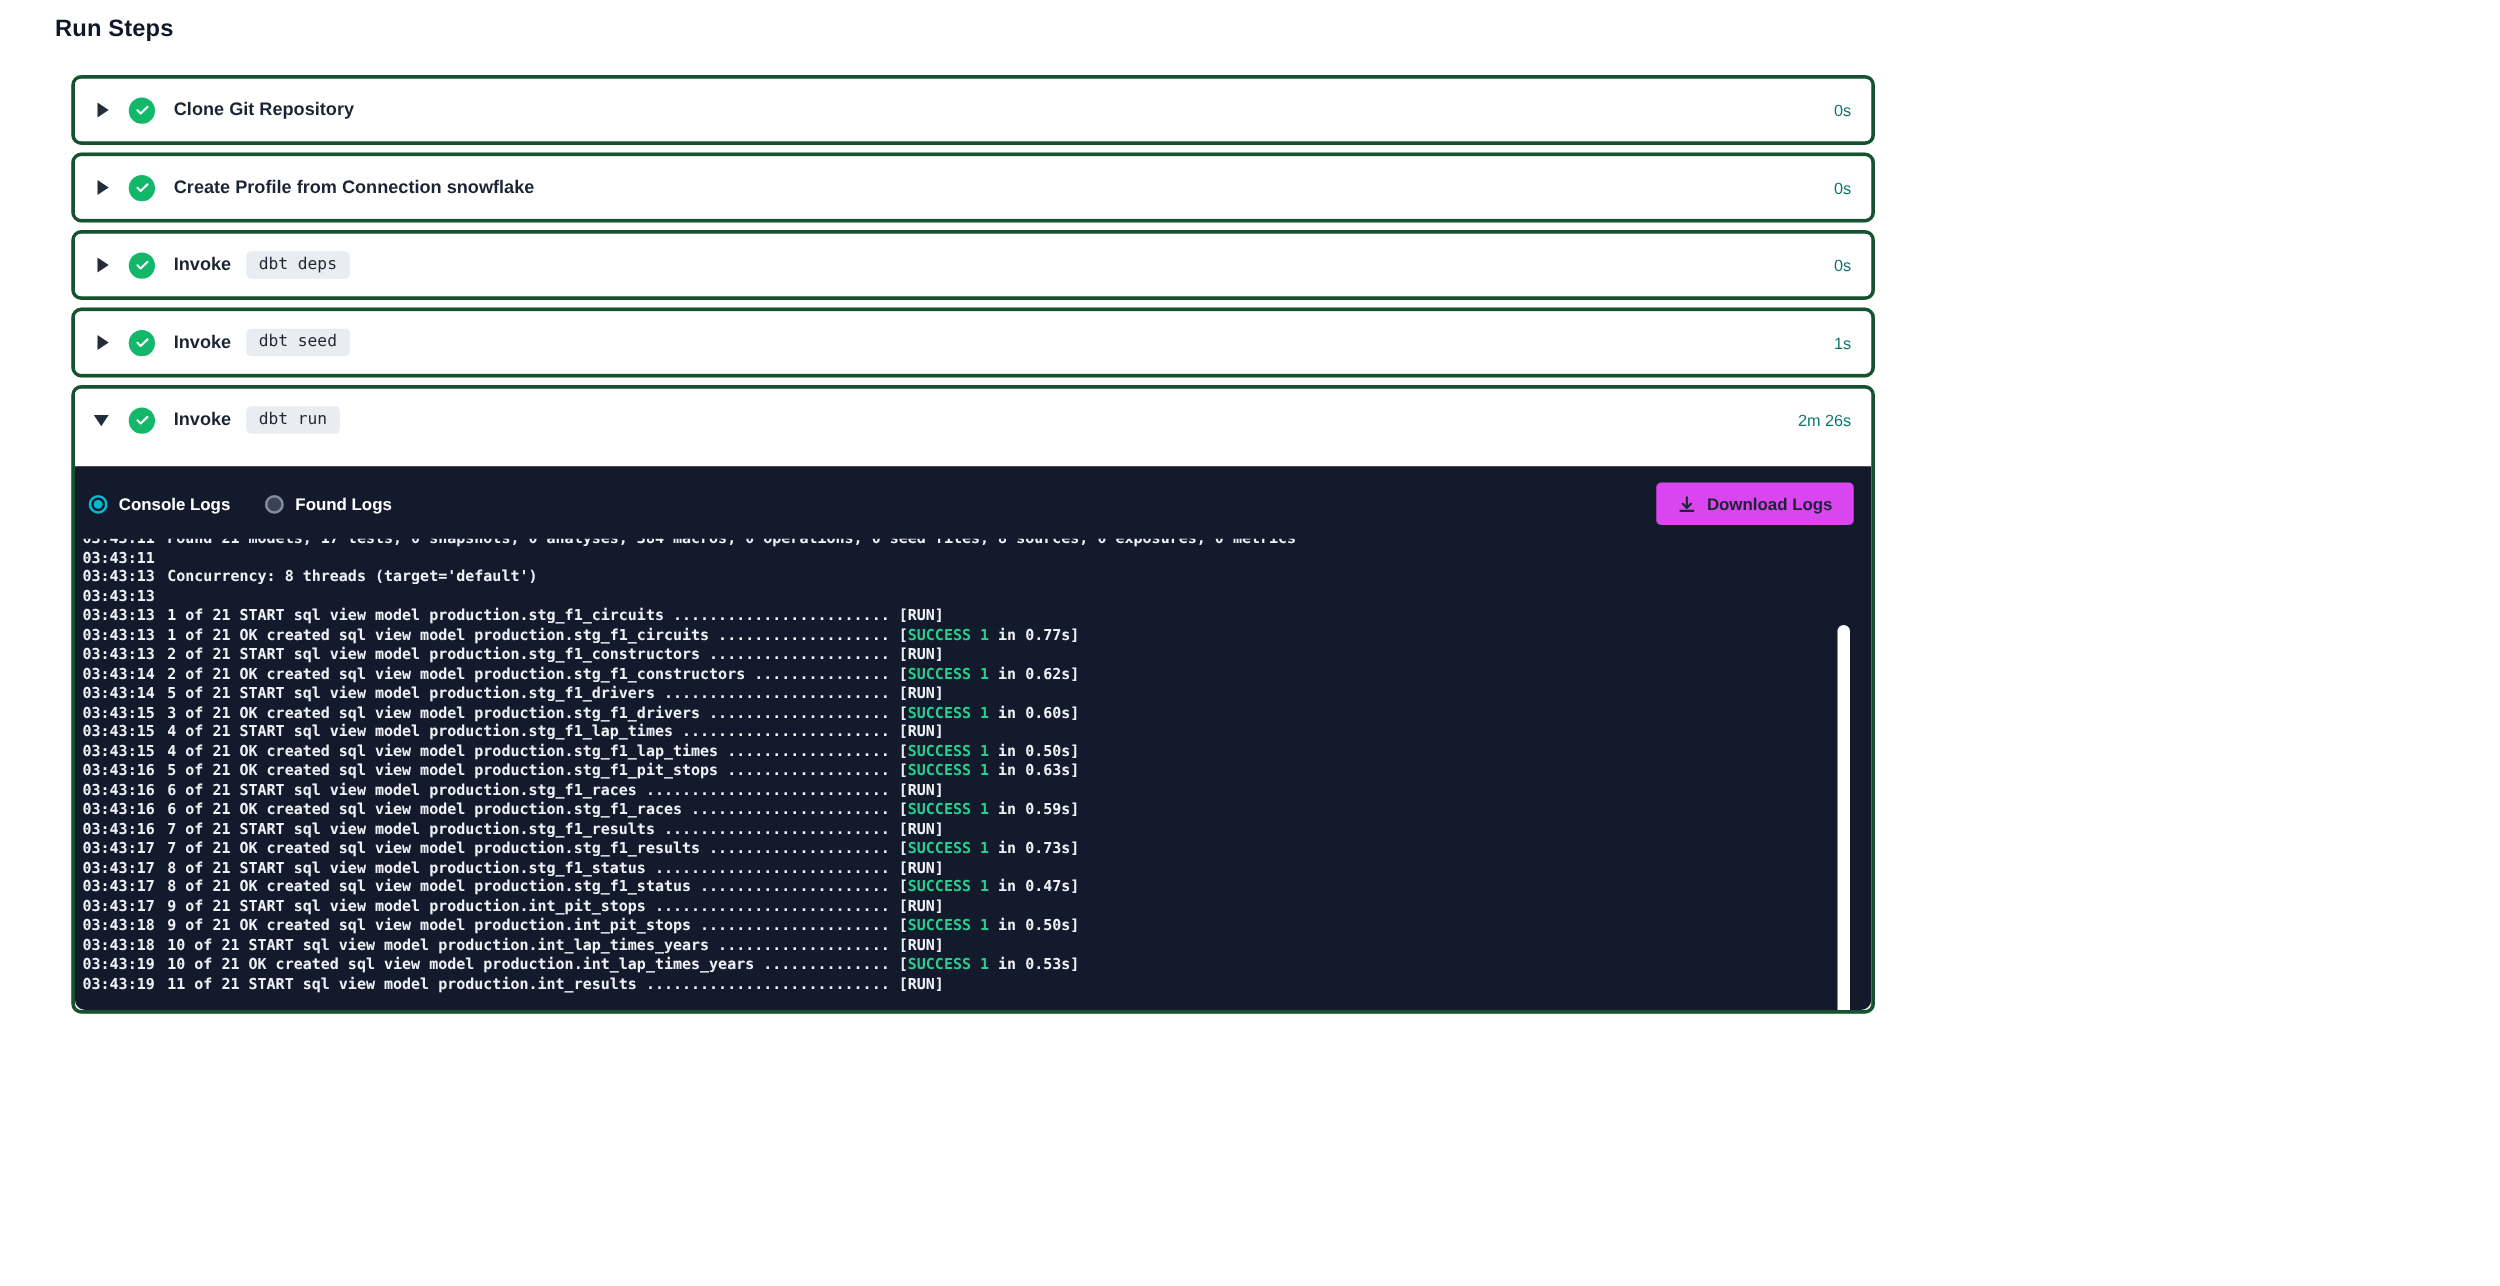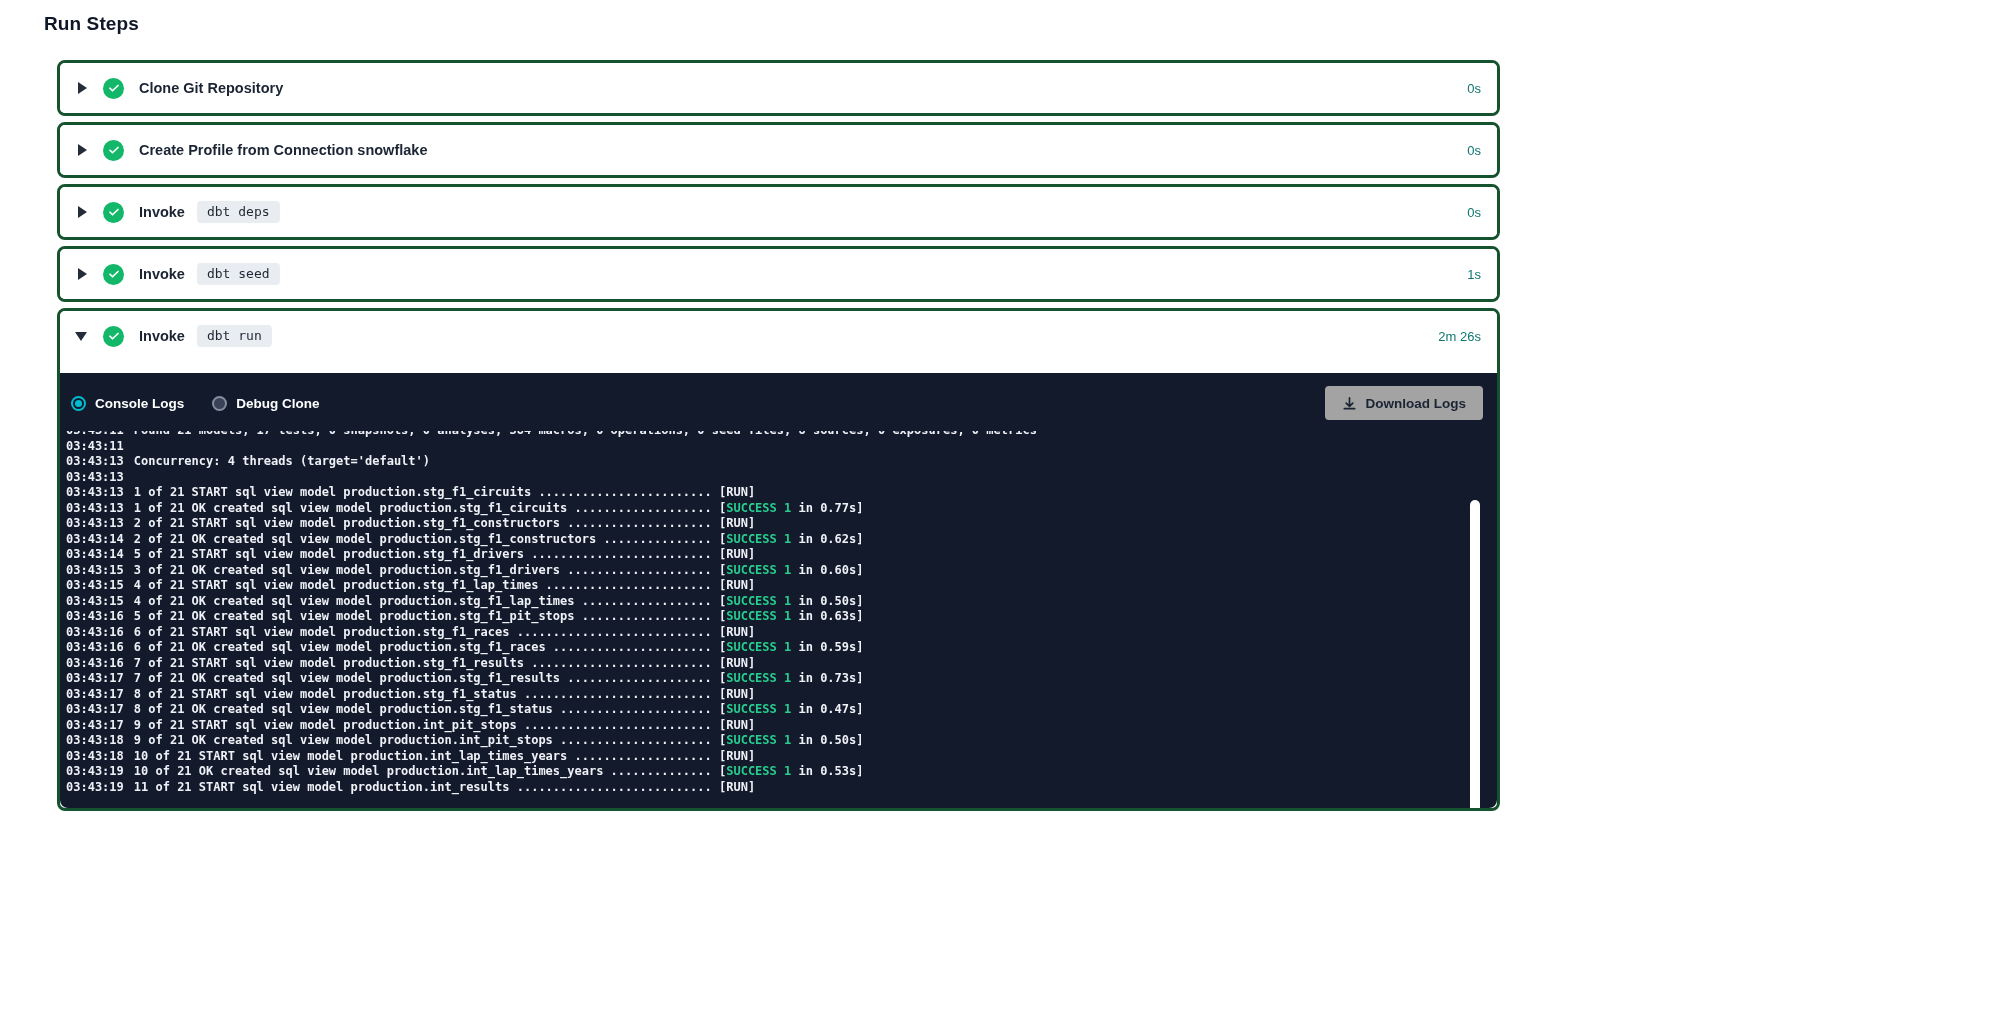--- a/index.html
+++ b/index.html
@@ -25,21 +25,21 @@
   .step-duration { margin-left:auto; color:#0f766e; font-size:13px; }
 
   .console { background:#131a2c; position:relative; border-radius:0 0 8px 8px; }
   .console-toolbar { display:flex; align-items:center; padding:13px 14px 11px 11px; height:58px;margin-top:12px; }
   .radio-option { display:flex; align-items:center; margin-right:28px; cursor:pointer; }
   .radio { width:15px; height:15px; border-radius:50%; margin-right:9px; position:relative; flex:none; }
   .radio.selected { border:2px solid #00bcd0; }
   .radio.selected::after { content:""; position:absolute; inset:2px; border-radius:50%; background:#00bcd0; }
   .radio.unselected { border:2px solid #848ea1; background:#3a4257; }
   .radio-label { color:#ffffff; font-size:13.5px; font-weight:700; }
-  .download-btn { margin-left:auto; background:#a3a3a3; color:#1a2433; border:none; border-radius:4px; height:34px; padding:0 17px; font-size:13.5px; font-weight:700; display:flex; align-items:center; gap:9px; cursor:pointer; font-family:"Liberation Sans", sans-serif; }
+  .download-btn { margin-left:auto; background:#d946ef; color:#1a2433; border:none; border-radius:4px; height:34px; padding:0 17px; font-size:13.5px; font-weight:700; display:flex; align-items:center; gap:9px; cursor:pointer; font-family:"Liberation Sans", sans-serif; }
 
   .log-area { font-family:"DejaVu Sans Mono", monospace; font-size:12px; line-height:15.5px; font-weight:700; color:#eef1f6; padding:0 36px 13px 6px; overflow:hidden; }
   .log-line { white-space:pre; }
   .log-line.clipped { margin-top:-8px; }
   .log-time { margin-right:10px; }
   .log-success { color:#27ce8e; }
 
   .scrollbar-thumb { position:absolute; right:17px; top:127px; width:10px; height:323px; background:#ffffff; border-radius:5px; }
 </style>
 </head>
@@ -128,34 +128,34 @@
       </div>
 
       <div class="console">
         <div class="console-toolbar">
           <span class="radio-option">
             <span class="radio selected"></span>
             <span class="radio-label">Console Logs</span>
           </span>
           <span class="radio-option">
             <span class="radio unselected"></span>
-            <span class="radio-label">Debug Clone</span>
+            <span class="radio-label">Found Logs</span>
           </span>
           <button class="download-btn">
             <svg width="15" height="15" viewBox="0 0 16 16">
                 <path d="M8 2v8M4.5 7.5L8 11l3.5-3.5M2.5 13.5h11" stroke="#1a2433" stroke-width="1.8" fill="none" stroke-linecap="round" stroke-linejoin="round"></path>
               </svg>
             <span>Download Logs</span>
           </button>
         </div>
 
         <div class="log-area" id="log-lines">
             <div class="log-line clipped"><span class="log-time">03:43:11</span><span class="log-msg">Found 21 models, 17 tests, 0 snapshots, 0 analyses, 384 macros, 0 operations, 0 seed files, 8 sources, 0 exposures, 0 metrics</span></div>
             <div class="log-line"><span class="log-time">03:43:11</span><span class="log-msg"></span></div>
-            <div class="log-line"><span class="log-time">03:43:13</span><span class="log-msg">Concurrency: 4 threads (target='default')</span></div>
+            <div class="log-line"><span class="log-time">03:43:13</span><span class="log-msg">Concurrency: 8 threads (target='default')</span></div>
             <div class="log-line"><span class="log-time">03:43:13</span><span class="log-msg"></span></div>
             <div class="log-line"><span class="log-time">03:43:13</span><span class="log-msg">1 of 21 START sql view model production.stg_f1_circuits ........................ [RUN]</span></div>
             <div class="log-line"><span class="log-time">03:43:13</span><span class="log-msg">1 of 21 OK created sql view model production.stg_f1_circuits ................... [<span class="log-success">SUCCESS 1</span> in 0.77s]</span></div>
             <div class="log-line"><span class="log-time">03:43:13</span><span class="log-msg">2 of 21 START sql view model production.stg_f1_constructors .................... [RUN]</span></div>
             <div class="log-line"><span class="log-time">03:43:14</span><span class="log-msg">2 of 21 OK created sql view model production.stg_f1_constructors ............... [<span class="log-success">SUCCESS 1</span> in 0.62s]</span></div>
             <div class="log-line"><span class="log-time">03:43:14</span><span class="log-msg">5 of 21 START sql view model production.stg_f1_drivers ......................... [RUN]</span></div>
             <div class="log-line"><span class="log-time">03:43:15</span><span class="log-msg">3 of 21 OK created sql view model production.stg_f1_drivers .................... [<span class="log-success">SUCCESS 1</span> in 0.60s]</span></div>
             <div class="log-line"><span class="log-time">03:43:15</span><span class="log-msg">4 of 21 START sql view model production.stg_f1_lap_times ....................... [RUN]</span></div>
             <div class="log-line"><span class="log-time">03:43:15</span><span class="log-msg">4 of 21 OK created sql view model production.stg_f1_lap_times .................. [<span class="log-success">SUCCESS 1</span> in 0.50s]</span></div>
             <div class="log-line"><span class="log-time">03:43:16</span><span class="log-msg">5 of 21 OK created sql view model production.stg_f1_pit_stops .................. [<span class="log-success">SUCCESS 1</span> in 0.63s]</span></div>

